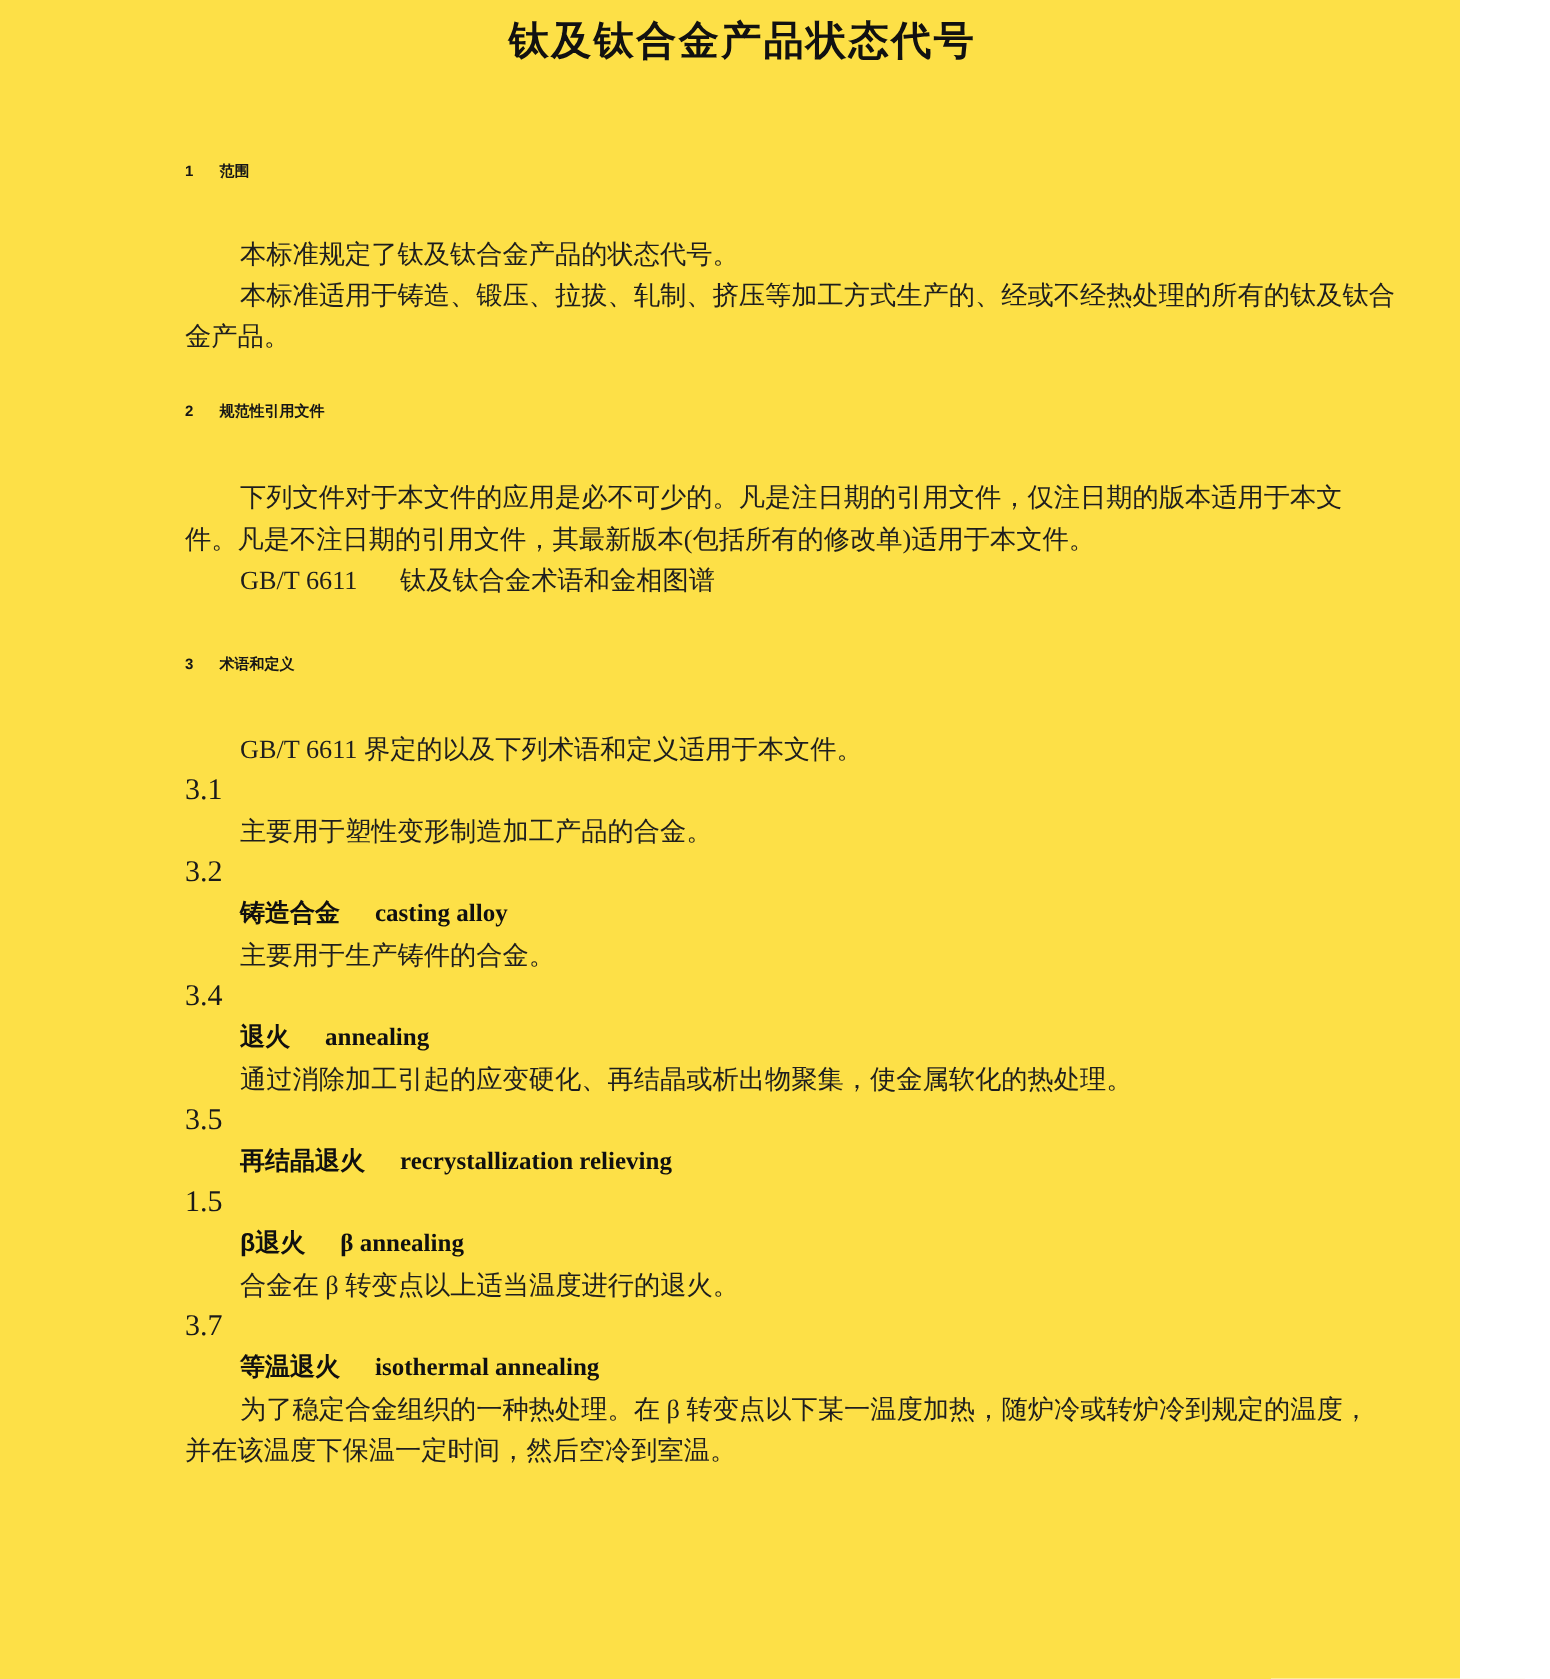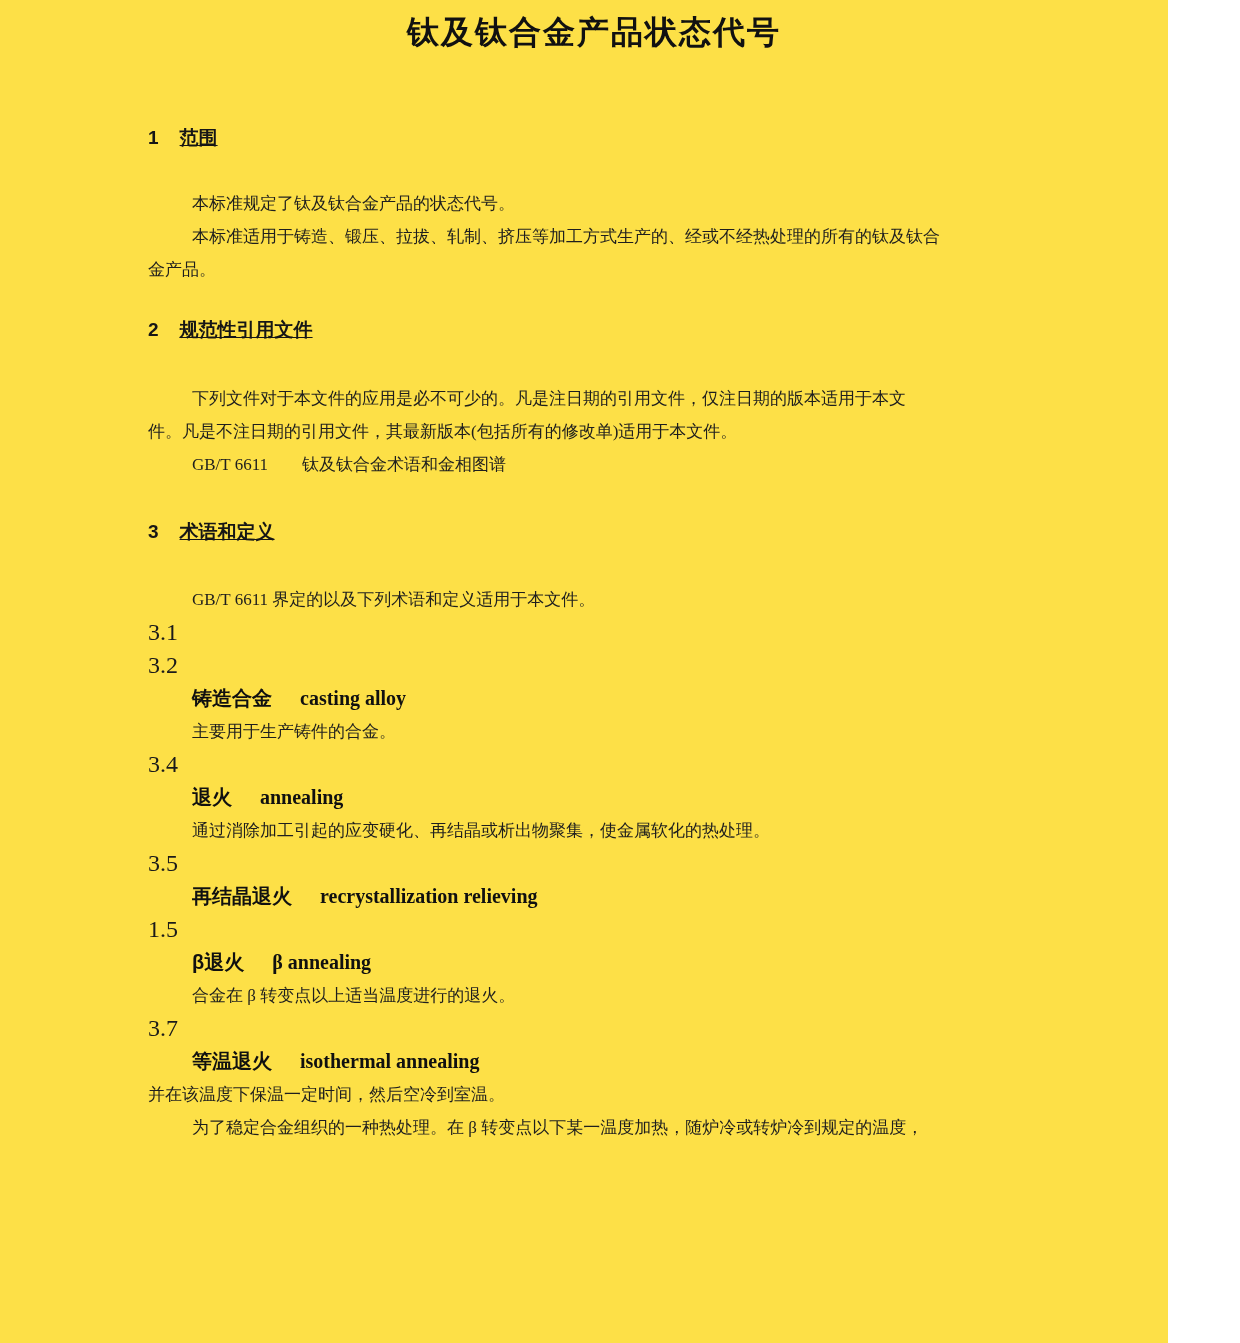--- a/index.html
+++ b/index.html
@@ -26,32 +26,31 @@
     font-size: 32px;
     line-height: 40px;
     text-align: center;
     letter-spacing: 2px;
     color: #111111;
   }
   .sec-heading {
     margin: 0;
     font-family: "Liberation Sans", "DejaVu Sans", sans-serif;
     font-weight: 700;
-    font-size: 19px;
+    font-size: 12px;
     line-height: 27px;
     color: #161616;
-    text-decoration: underline;
   }
   .sec-num {
     display: inline-block;
     margin-right: 21px;
   }
   .line {
     margin: 0;
-    font-size: 17px;
+    font-size: 21px;
     line-height: 33px;
     white-space: nowrap;
     color: #1e1e1e;
   }
   .indent { text-indent: 44px; }
   .s1-heading { margin-top: 72px; }
   .s1-lines   { margin-top: 36px; }
   .s2-heading { margin-top: 30px; }
   .s2-lines   { margin-top: 39px; }
   .s3-heading { margin-top: 37px; }
@@ -120,20 +119,21 @@
         <span class="sec-num">3</span><span>术语和定义</span>
       </h2>
       <div class="s3-lines">
         <p class="line indent">GB/T 6611 界定的以及下列术语和定义适用于本文件。</p>
       </div>
 
       <div class="terms">
 
         <div class="term">
           <p class="term-num">3.1</p>
+          <p class="line indent">主要用于塑性变形制造加工产品的合金。</p>
         </div>
 
         <div class="term">
           <p class="term-num">3.2</p>
           <p class="term-heading"><span class="term-zh">铸造合金</span><span class="term-en">casting alloy</span></p>
           <p class="line indent">主要用于生产铸件的合金。</p>
         </div>
 
 
         <div class="term">
@@ -149,21 +149,21 @@
 
         <div class="term">
           <p class="term-num">1.5</p>
           <p class="term-heading"><span class="term-zh">β退火</span><span class="term-en">β annealing</span></p>
           <p class="line indent">合金在 β 转变点以上适当温度进行的退火。</p>
         </div>
 
         <div class="term">
           <p class="term-num">3.7</p>
           <p class="term-heading"><span class="term-zh">等温退火</span><span class="term-en">isothermal annealing</span></p>
+          <p class="line indent">为了稳定合金组织的一种热处理。在 β 转变点以下某一温度加热，随炉冷或转炉冷到规定的温度，</p>
           <p class="line">并在该温度下保温一定时间，然后空冷到室温。</p>
-          <p class="line indent">为了稳定合金组织的一种热处理。在 β 转变点以下某一温度加热，随炉冷或转炉冷到规定的温度，</p>
         </div>
 
       </div>
     </section>
 
   </div>
 </div>
 
 </body></html>

